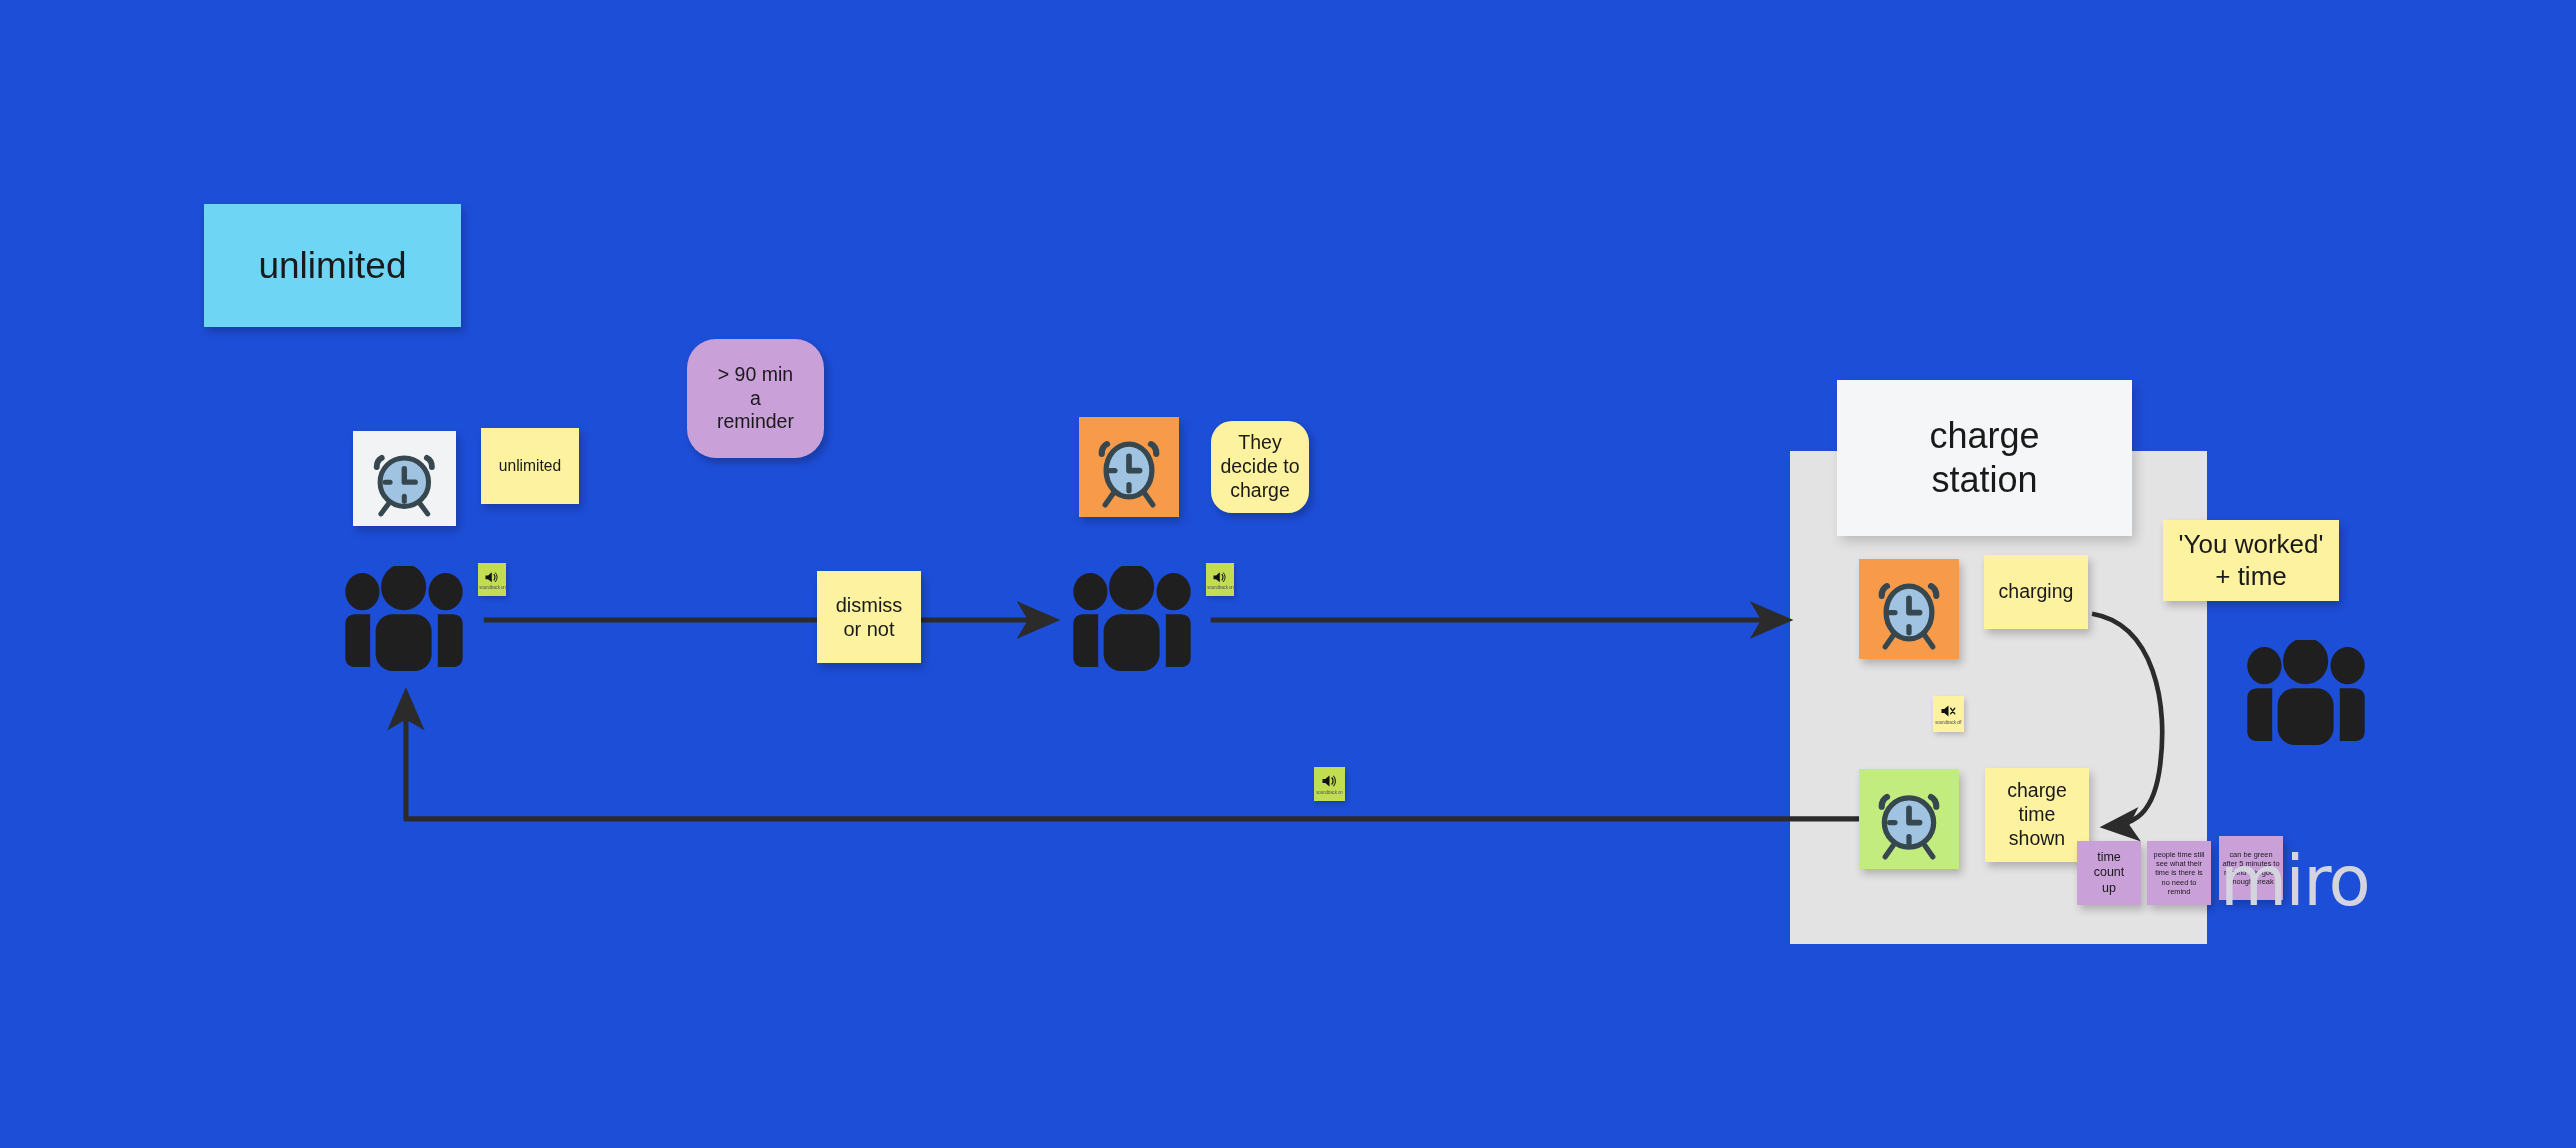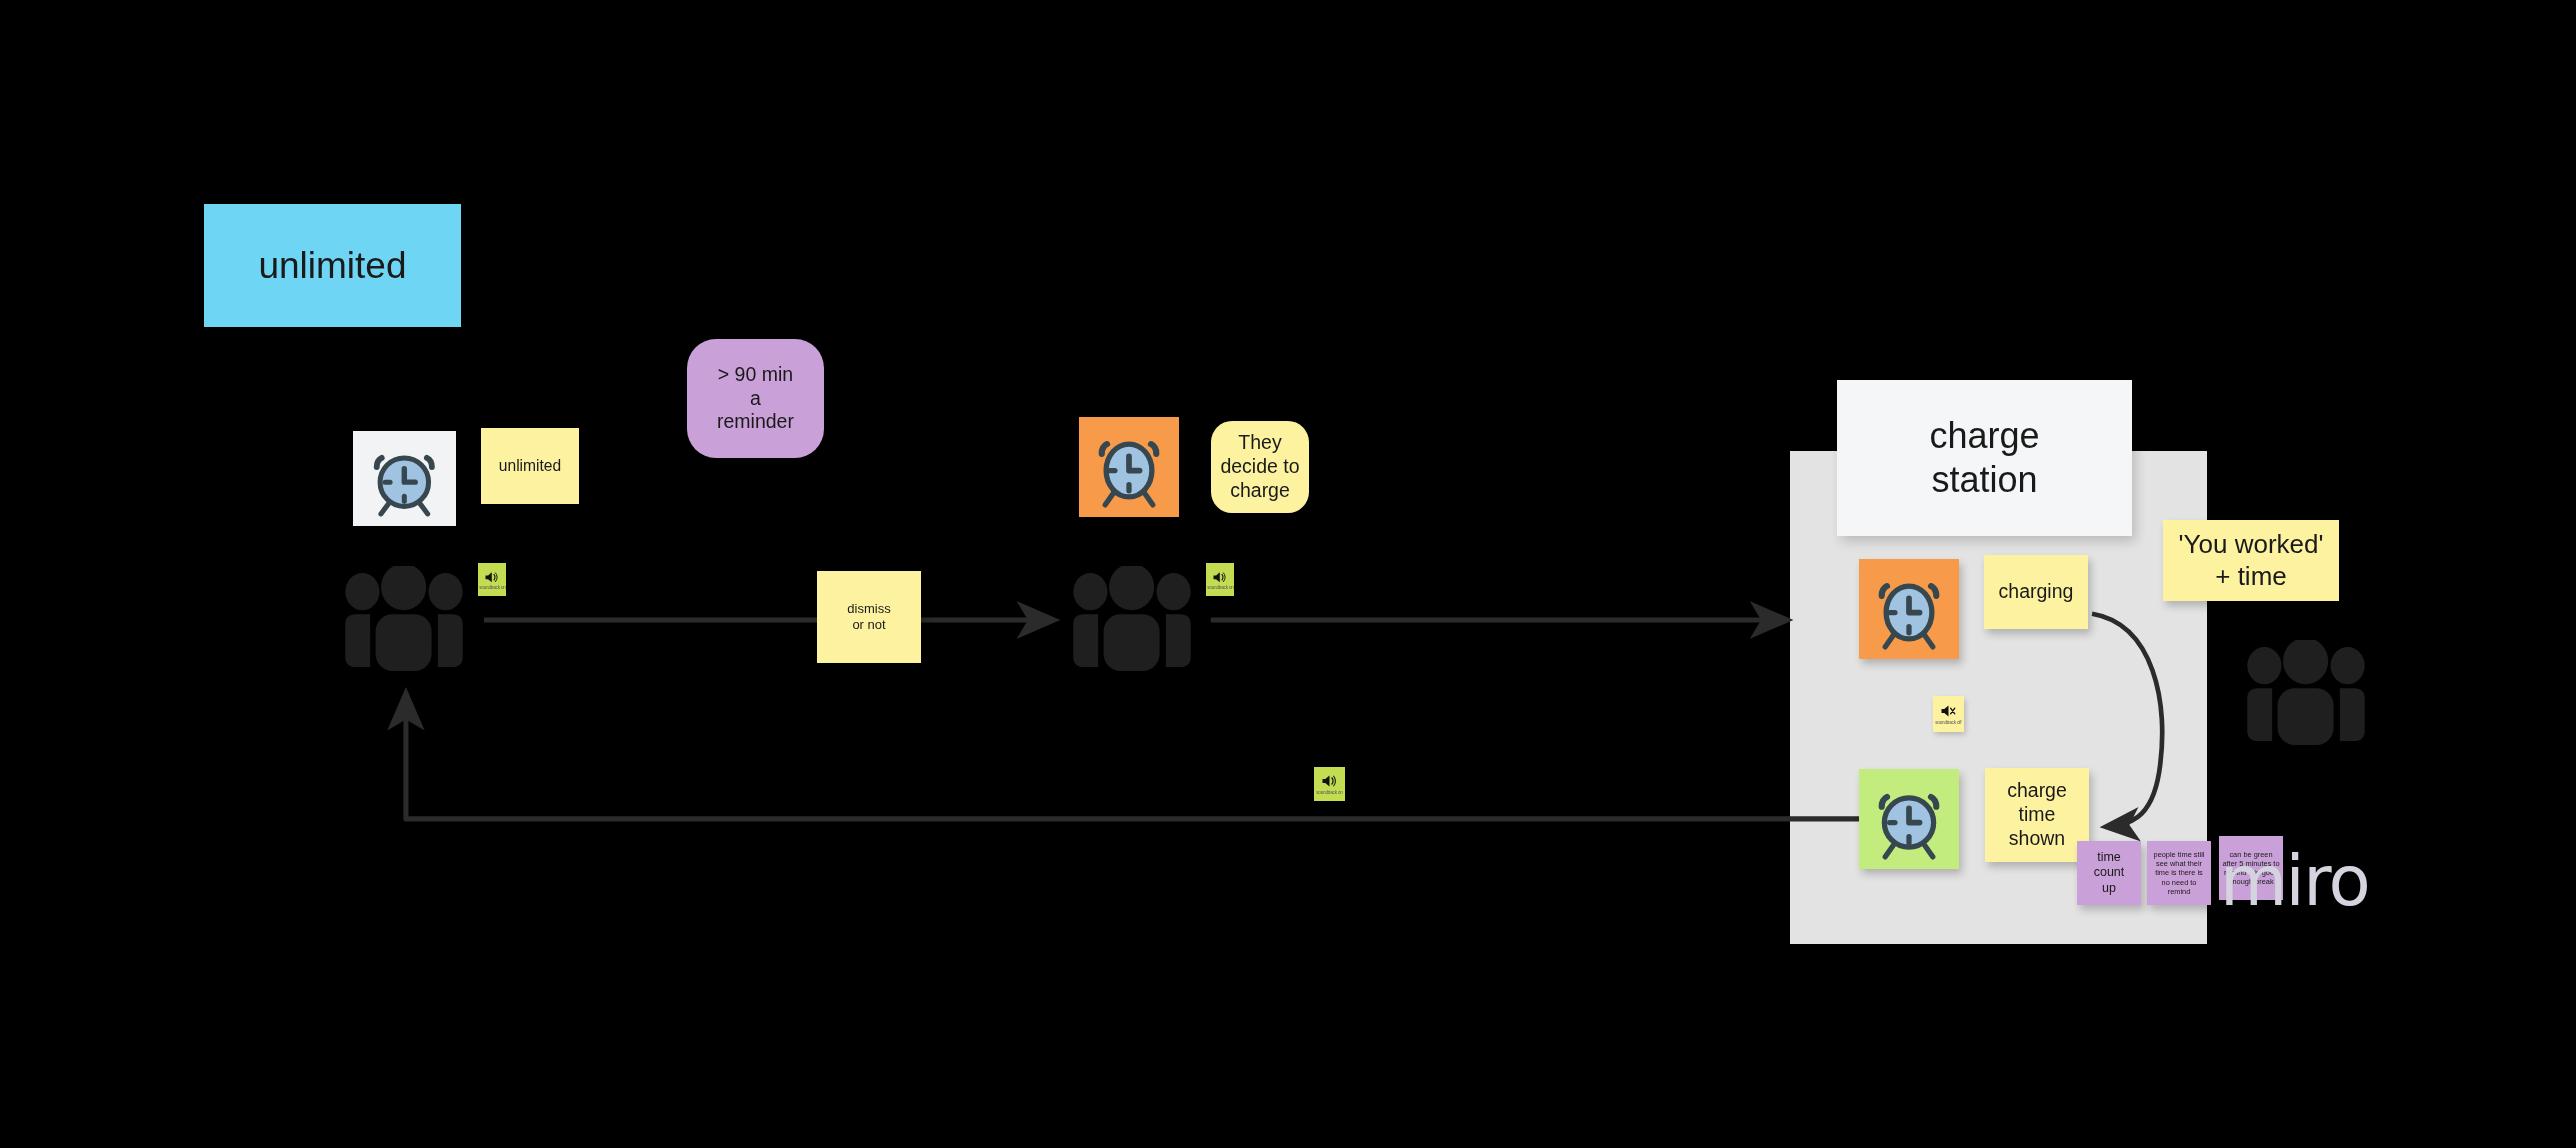--- a/index.html
+++ b/index.html
@@ -8,21 +8,21 @@
     padding: 0;
     background: #ffffff;
   }
   body {
     font-family: "Liberation Sans", sans-serif;
   }
   #board {
     position: relative;
     width: 2576px;
     height: 1148px;
-    background: #000000;
+    background: #1d4ed8;
     overflow: hidden;
   }
 
   
   .note {
     position: absolute;
     box-sizing: border-box;
     display: flex;
     align-items: center;
     justify-content: center;
@@ -115,21 +115,21 @@
     left: 481px; top: 428px; width: 98px; height: 76px;
     font-size: 15.6px;
   }
   #note-90min {
     left: 687px; top: 339px; width: 137px; height: 119px;
     font-size: 19.5px;
     border-radius: 29px;
   }
   #note-dismiss {
     left: 817px; top: 571px; width: 104px; height: 92px;
-    font-size: 13px;
+    font-size: 20px;
   }
   #note-decide {
     left: 1211px; top: 421px; width: 98px; height: 92px;
     font-size: 19.5px;
     border-radius: 21px;
   }
   #note-chargestation {
     left: 1837px; top: 380px; width: 295px; height: 156px;
     font-size: 36px;
     box-shadow: 3.9px 6.2px 11px rgba(0,0,0,0.18);

